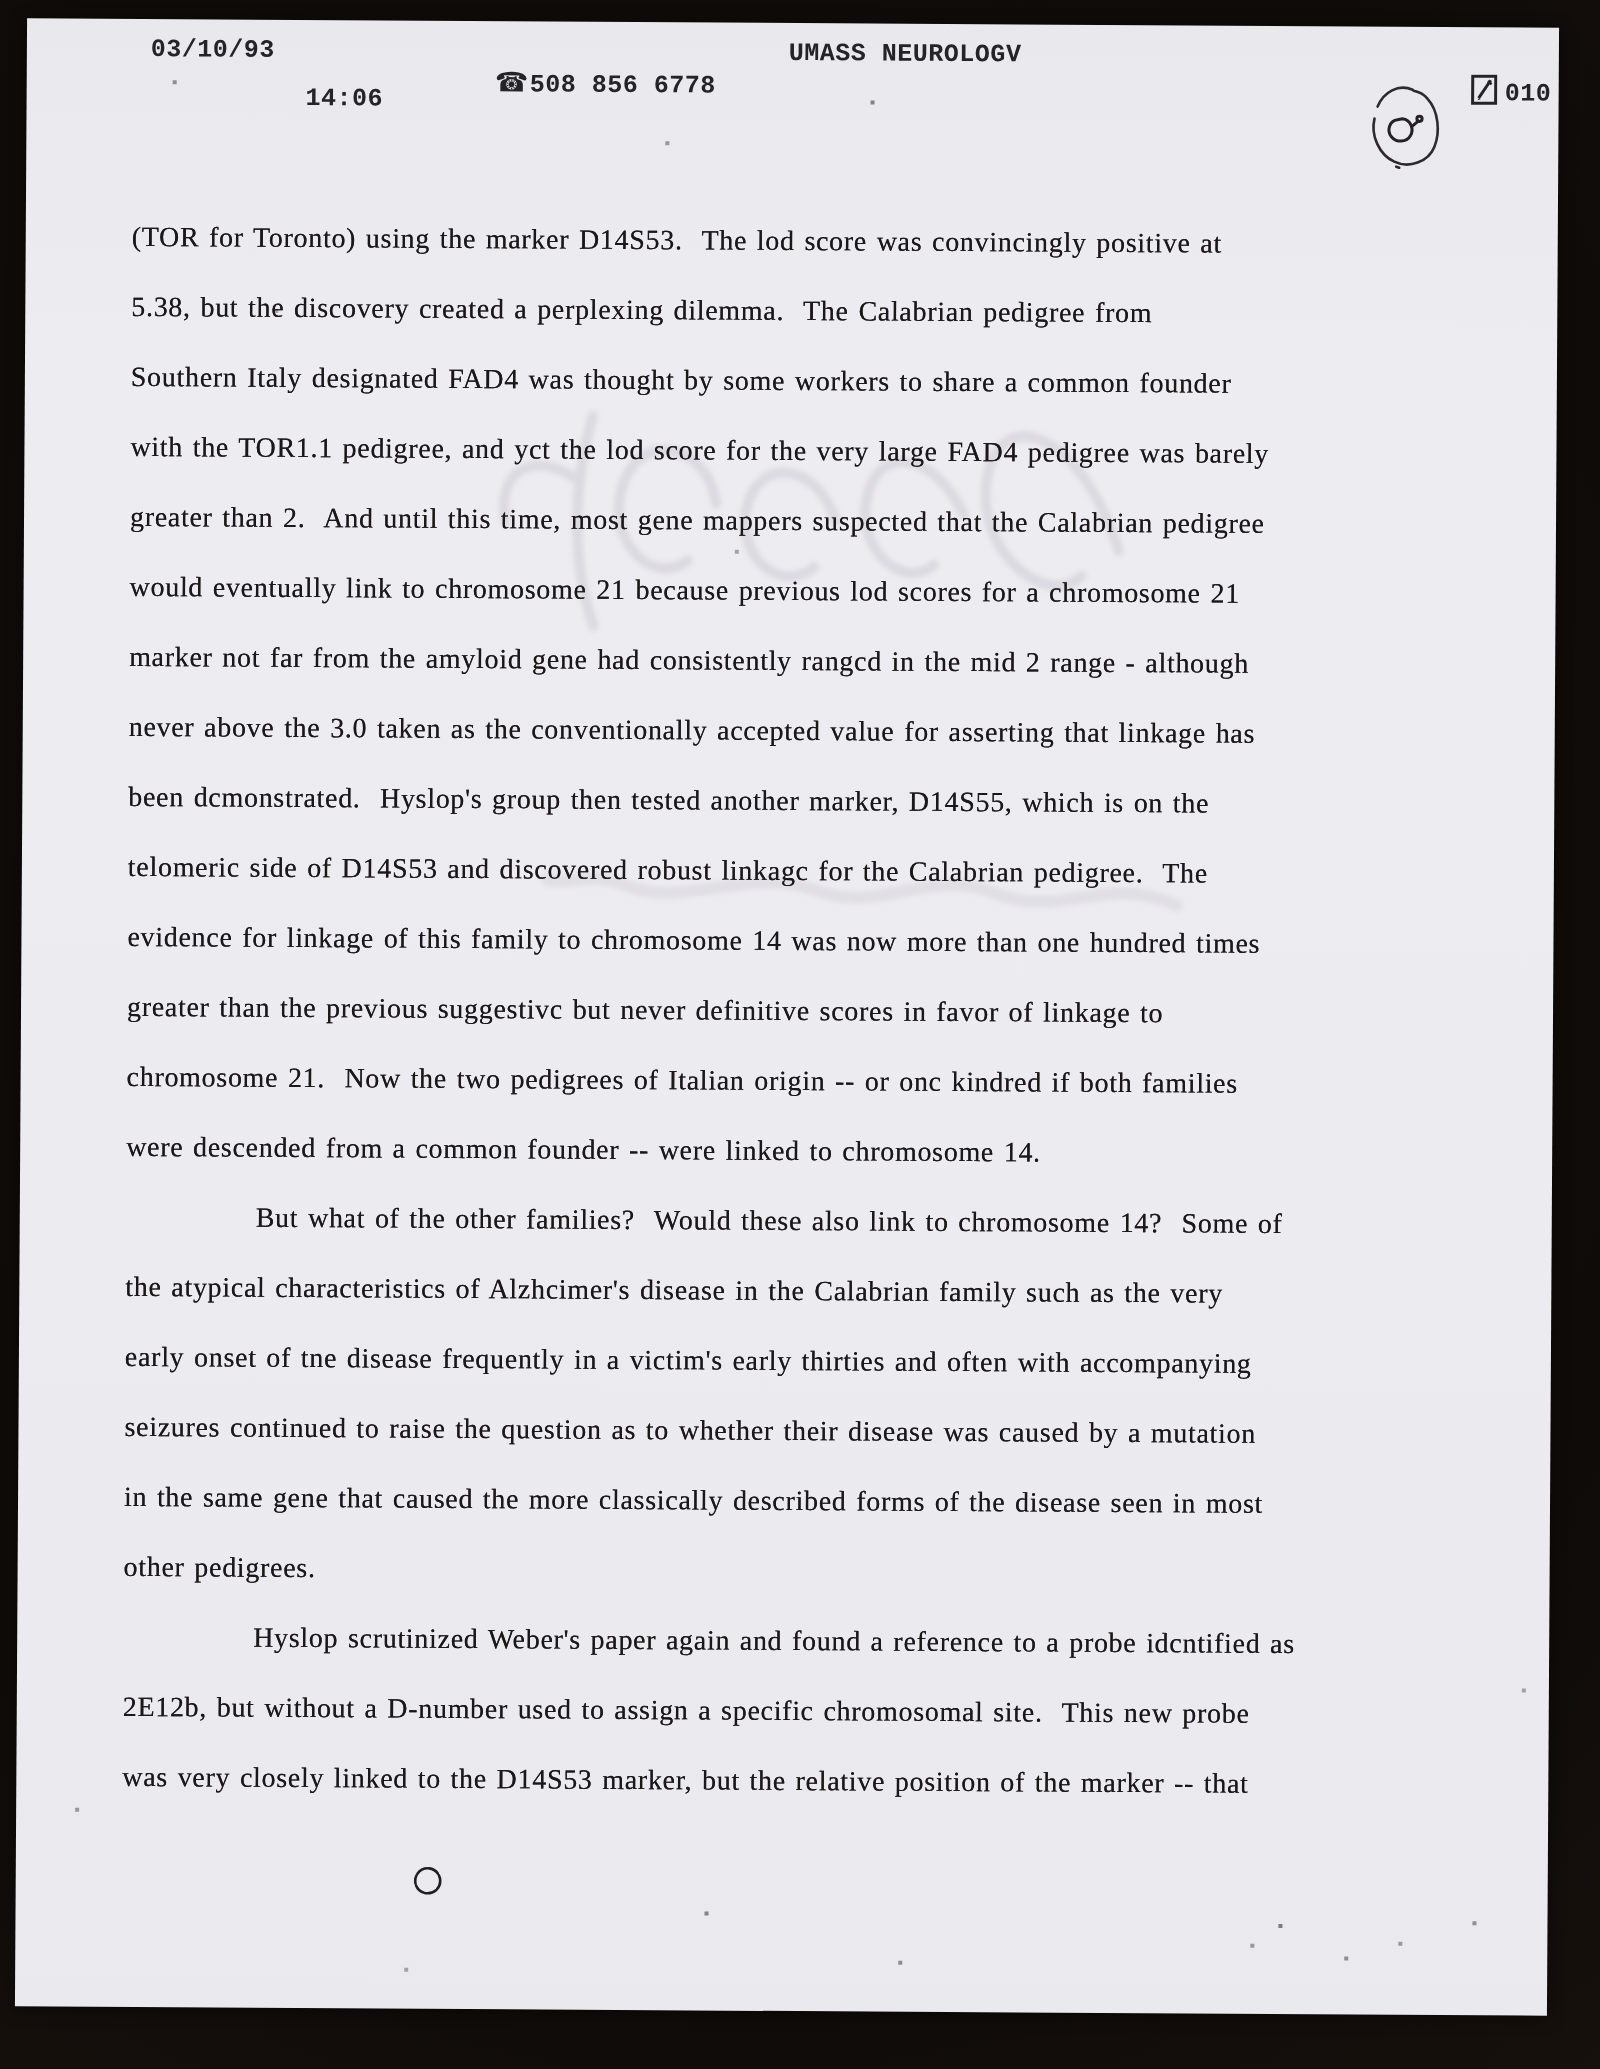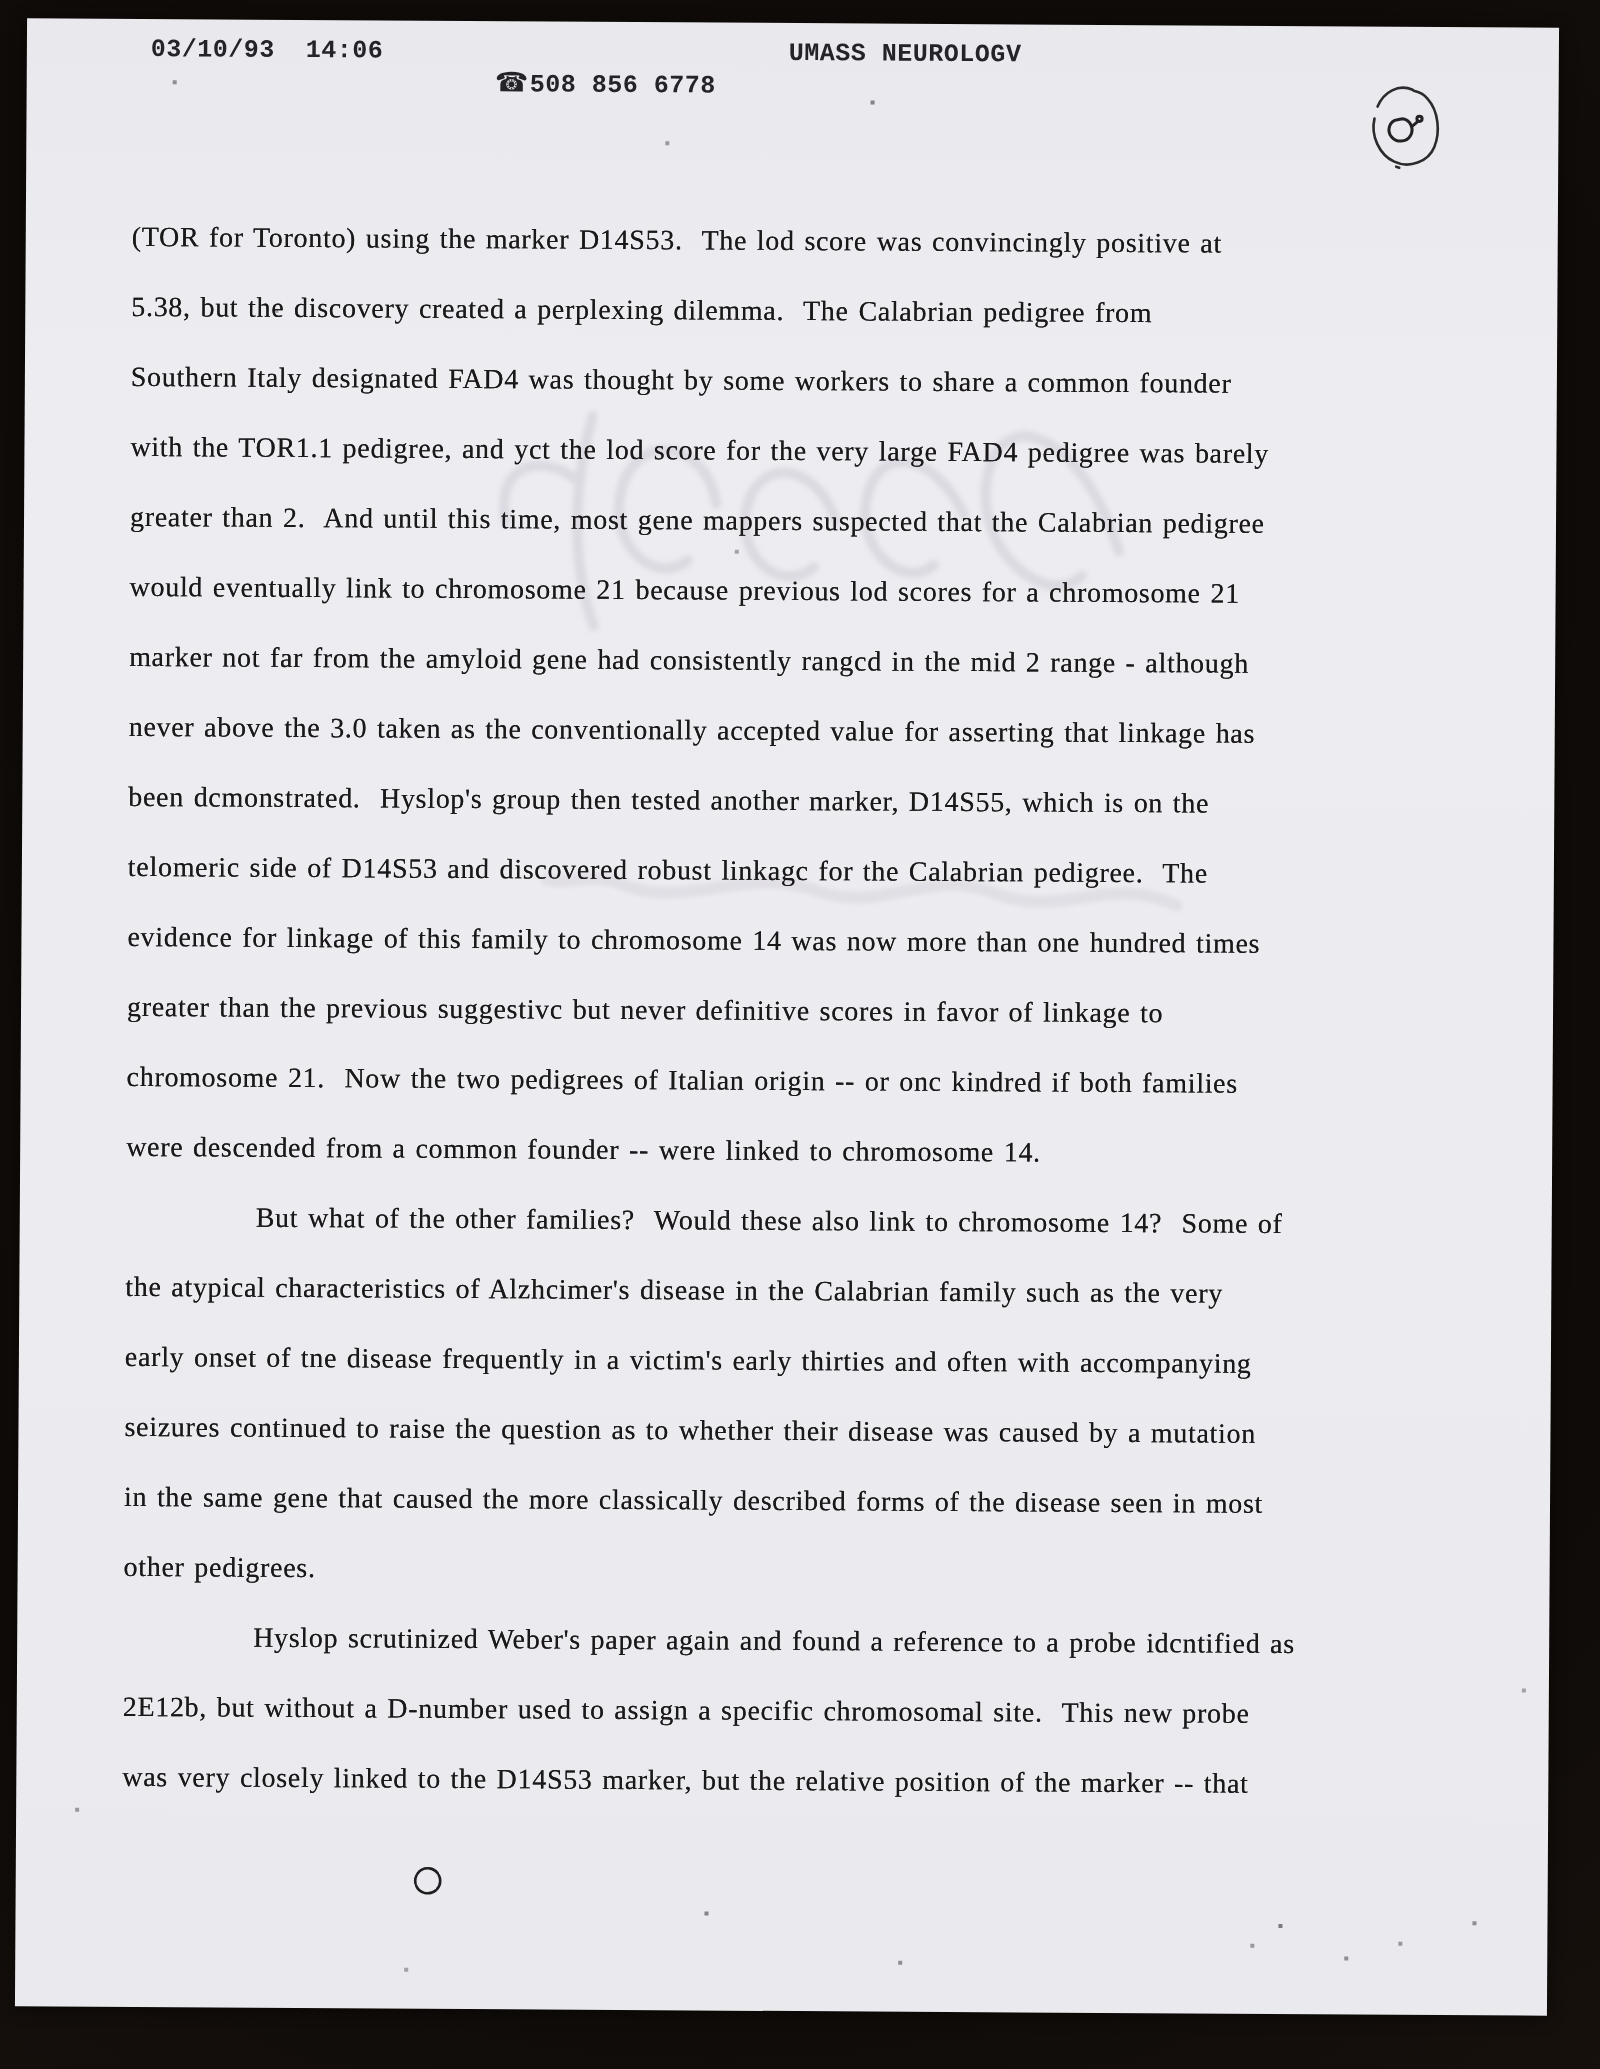--- a/index.html
+++ b/index.html
@@ -23,21 +23,21 @@
 
   
   .hdr-item {
     position: absolute; top: 16px;
     font-family: "Liberation Mono", monospace;
     font-size: 25px; font-weight: bold;
     color: #242428; letter-spacing: 0.5px;
     white-space: pre;
   }
   #hdr-date    { left: 124px; font-family: Liberation Mono, monospace; }
-  #hdr-time    { left: 279px; }
+  #hdr-time    { left: 279px; margin-top: 48px; }
   #hdr-phone   { left: 406px; }
   #hdr-station { left: 762px; }
   #hdr-page    { left: 1382px; top: 18px; }
   .phone-glyph { font-family: "DejaVu Sans", sans-serif; font-size: 27px; margin-right: 1px; }
   #hdr-page svg { vertical-align: -5px; margin-right: 7px; }
 
   
   .doc-body {
     position: absolute; left: 106px; top: 183px; width: 1360px;
   }
@@ -94,20 +94,28 @@
 <body>
 
 <div class="paper">
 
   <div class="hdr-item" id="hdr-date">03/10/93</div>
   <div class="hdr-item" id="hdr-time">14:06</div>
   <div class="hdr-item" id="hdr-phone">
     <span class="phone-glyph">☎</span><span>508 856 6778</span>
   </div>
   <div class="hdr-item" id="hdr-station">UMASS NEUROLOGV</div>
+  <div class="hdr-item" id="hdr-page">
+    <svg width="27" height="31" viewBox="0 0 27 31">
+      <rect x="2" y="2" width="23" height="27" fill="none" stroke="#242428" stroke-width="3"></rect>
+      <path d="M20,6 L8,24" stroke="#242428" stroke-width="3" fill="none"></path>
+      <path d="M8,24 L7,26 L10,25 Z" fill="#242428"></path>
+      <path d="M17,7 L21,10" stroke="#242428" stroke-width="2.5"></path>
+    </svg><span>010</span>
+  </div>
 
   <svg class="annot" id="circled-mark" viewBox="0 0 82 90">
     <g fill="none" stroke="#2c2a2c" stroke-width="2.6" stroke-linecap="round">
       <path d="M46,7 C32,1 17,9 11,24"></path>
       <path d="M8,36 C4,53 13,72 28,79 C43,86 62,79 68,64 C74,49 72,28 61,16 C57,11 52,9 47,8"></path>
       <path d="M30,84 l3,1"></path>
     </g>
     <g fill="none" stroke="#242225" stroke-width="3">
       <path d="M31,37 C23,38 20,48 25,54 C30,60 40,60 44,53 C48,46 44,37 36,36 Z"></path>
       <path d="M45,44 L52,38"></path>

